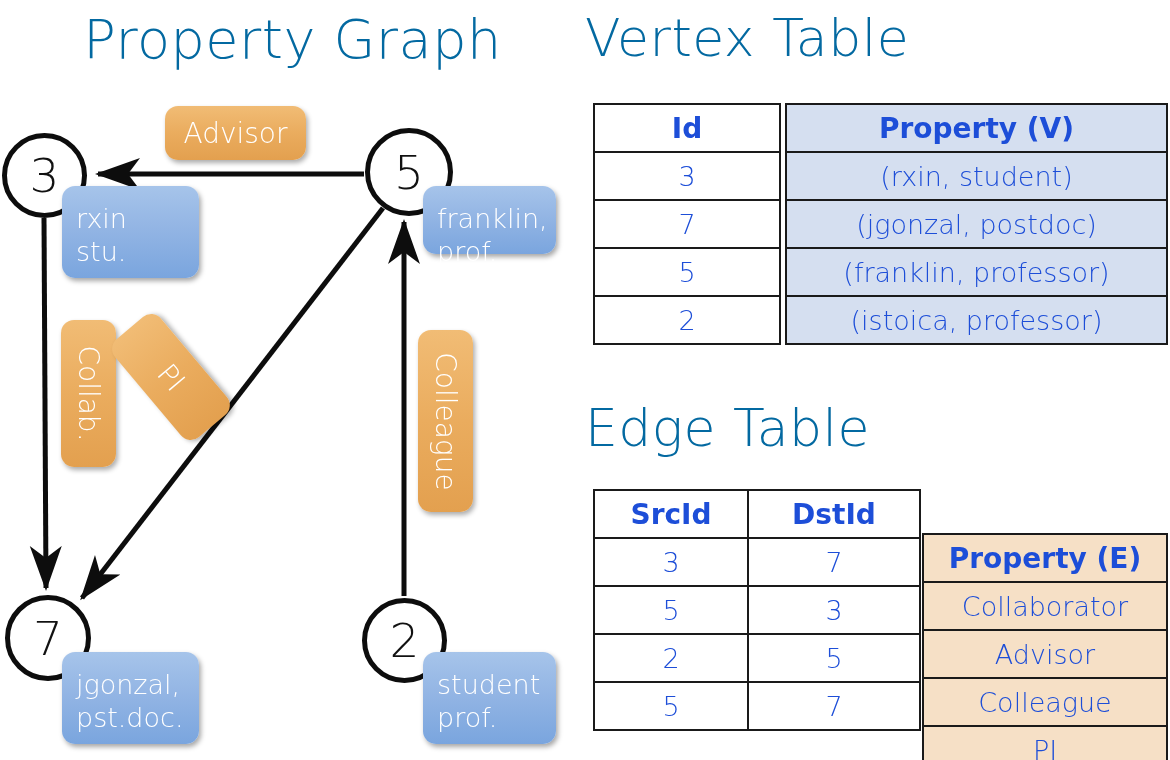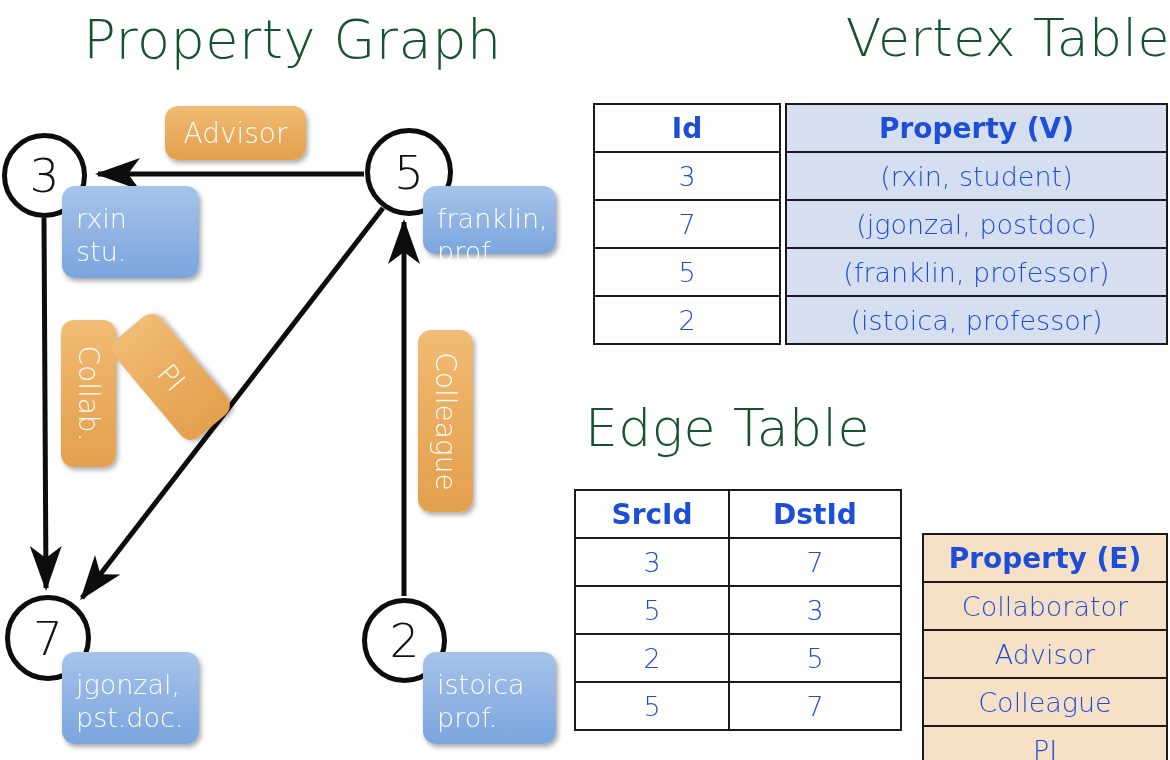--- a/index.html
+++ b/index.html
@@ -14,33 +14,33 @@
     overflow: hidden;
     font-family: "Liberation Sans", sans-serif;
     color: #000;
   }
 
   
   .title {
     position: absolute;
     font-family: "DejaVu Sans", sans-serif;
     font-weight: 300;
-    color: #14532d;
+    color: #0369a1;
     white-space: nowrap;
     letter-spacing: 0.5px;
   }
   #title-property-graph {
     left: 0; top: 10px; width: 585px;
     text-align: center;
     font-size: 54px;
     line-height: 60px;
   }
   #title-vertex-table {
     left: 585px; top: 8px; width: 585px;
-    text-align: right;
+    text-align: left;
     font-size: 52px;
     line-height: 60px;
   }
   #title-edge-table {
     left: 585px; top: 398px; width: 585px;
     text-align: left;
     font-size: 52px;
     line-height: 60px;
   }
 
@@ -126,21 +126,21 @@
     height: 46px;
     font-weight: 300;
     background: #ffffff;
   }
   .tbl th { font-weight: 700; font-size: 28px; }
   .cell-blue   { background: #d5dff0 !important; }
   .cell-orange { background: #f6e0c6 !important; }
 
   #vertex-id-table   { left: 593px; top: 103px; width: 188px; }
   #vertex-prop-table { left: 785px; top: 103px; width: 383px; }
-  #edge-src-dst-table{ left: 574px; top: 489px; width: 326px; }
+  #edge-src-dst-table{ left: 593px; top: 489px; width: 326px; }
   #edge-prop-table   { left: 922px; top: 489px; width: 246px; margin-top: 44px; }
 </style>
 </head>
 <body>
 
 <div class="title" id="title-property-graph">Property Graph</div>
 <div class="title" id="title-vertex-table">Vertex Table</div>
 <div class="title" id="title-edge-table">Edge Table</div>
 
 <div id="graph-panel">
@@ -173,21 +173,21 @@
   <div class="node" style="left:362px; top:598px; width:85px;  height:85px;">
     <span>2</span>
   </div>
 
   <div class="chip-blue" style="left:62px;  top:186px; width:137px; height:92px;">rxin
 stu.</div>
   <div class="chip-blue" style="left:423px; top:186px; width:133px; height:68px;">franklin,
 prof.</div>
   <div class="chip-blue" style="left:62px;  top:652px; width:137px; height:92px;">jgonzal,
 pst.doc.</div>
-  <div class="chip-blue" style="left:423px; top:652px; width:133px; height:92px;">istoica
+  <div class="chip-blue" style="left:423px; top:652px; width:133px; height:92px;">student
 prof.</div>
 
   <div class="chip-orange" style="left:165px; top:106px; width:141px; height:54px;">
     <span>Advisor</span>
   </div>
 
   <div class="chip-orange" style="left:61px; top:320px; width:55px; height:147px;">
     <span class="rot90">Collab.</span>
   </div>
 

